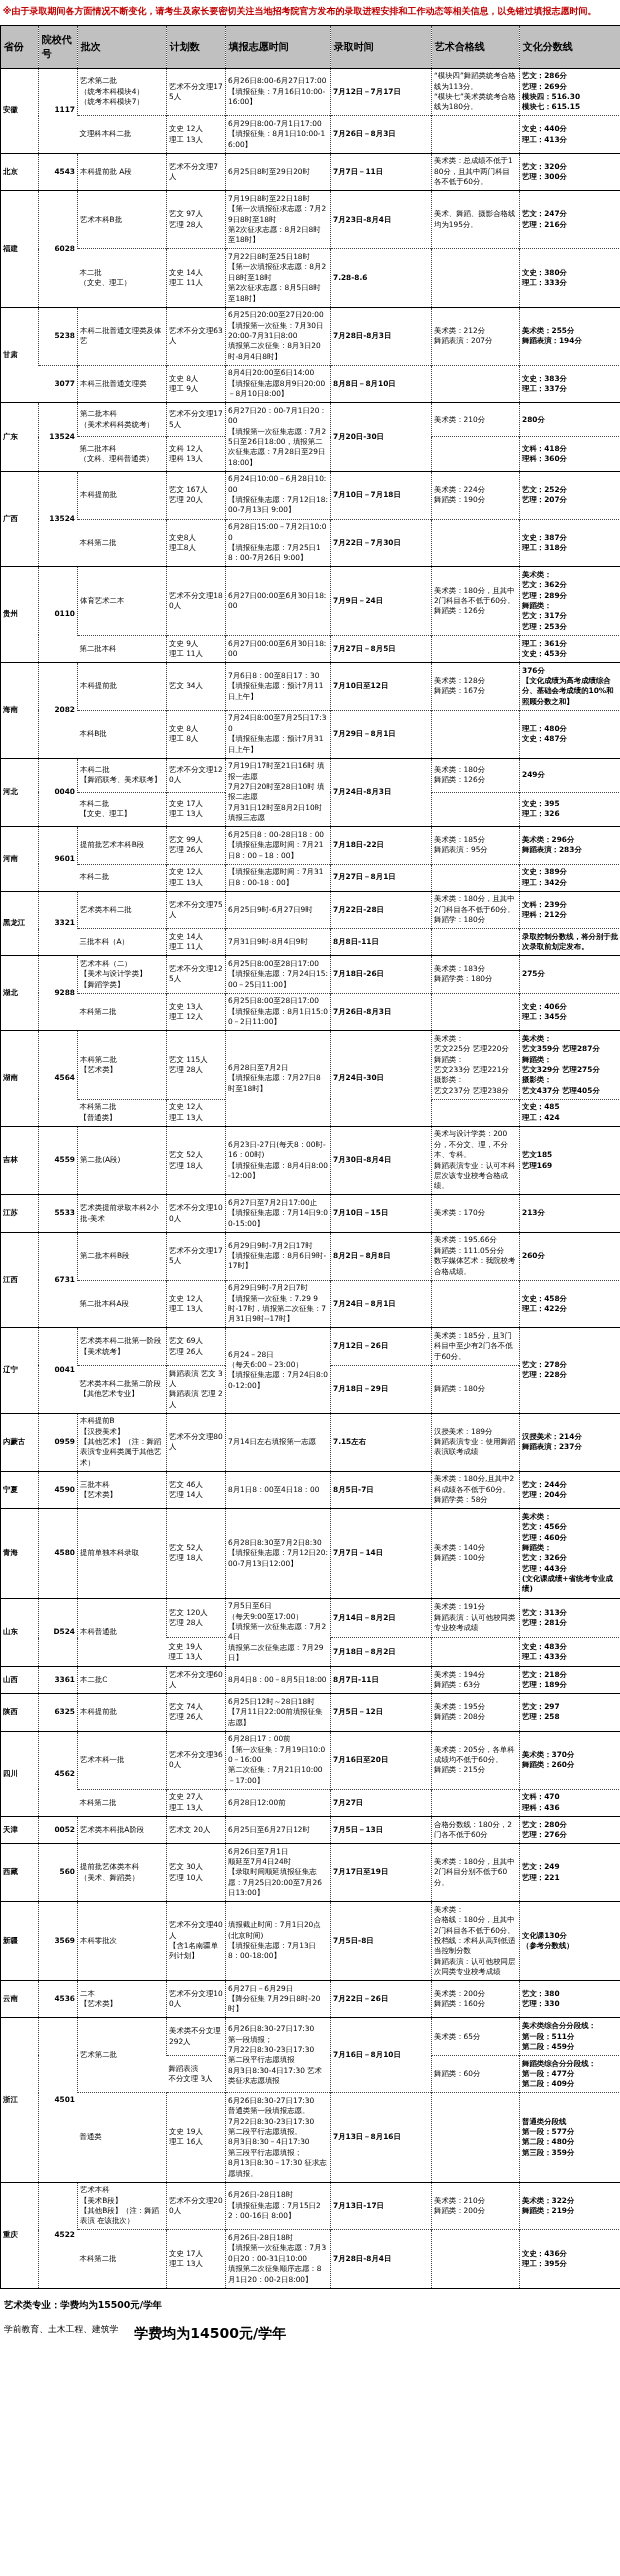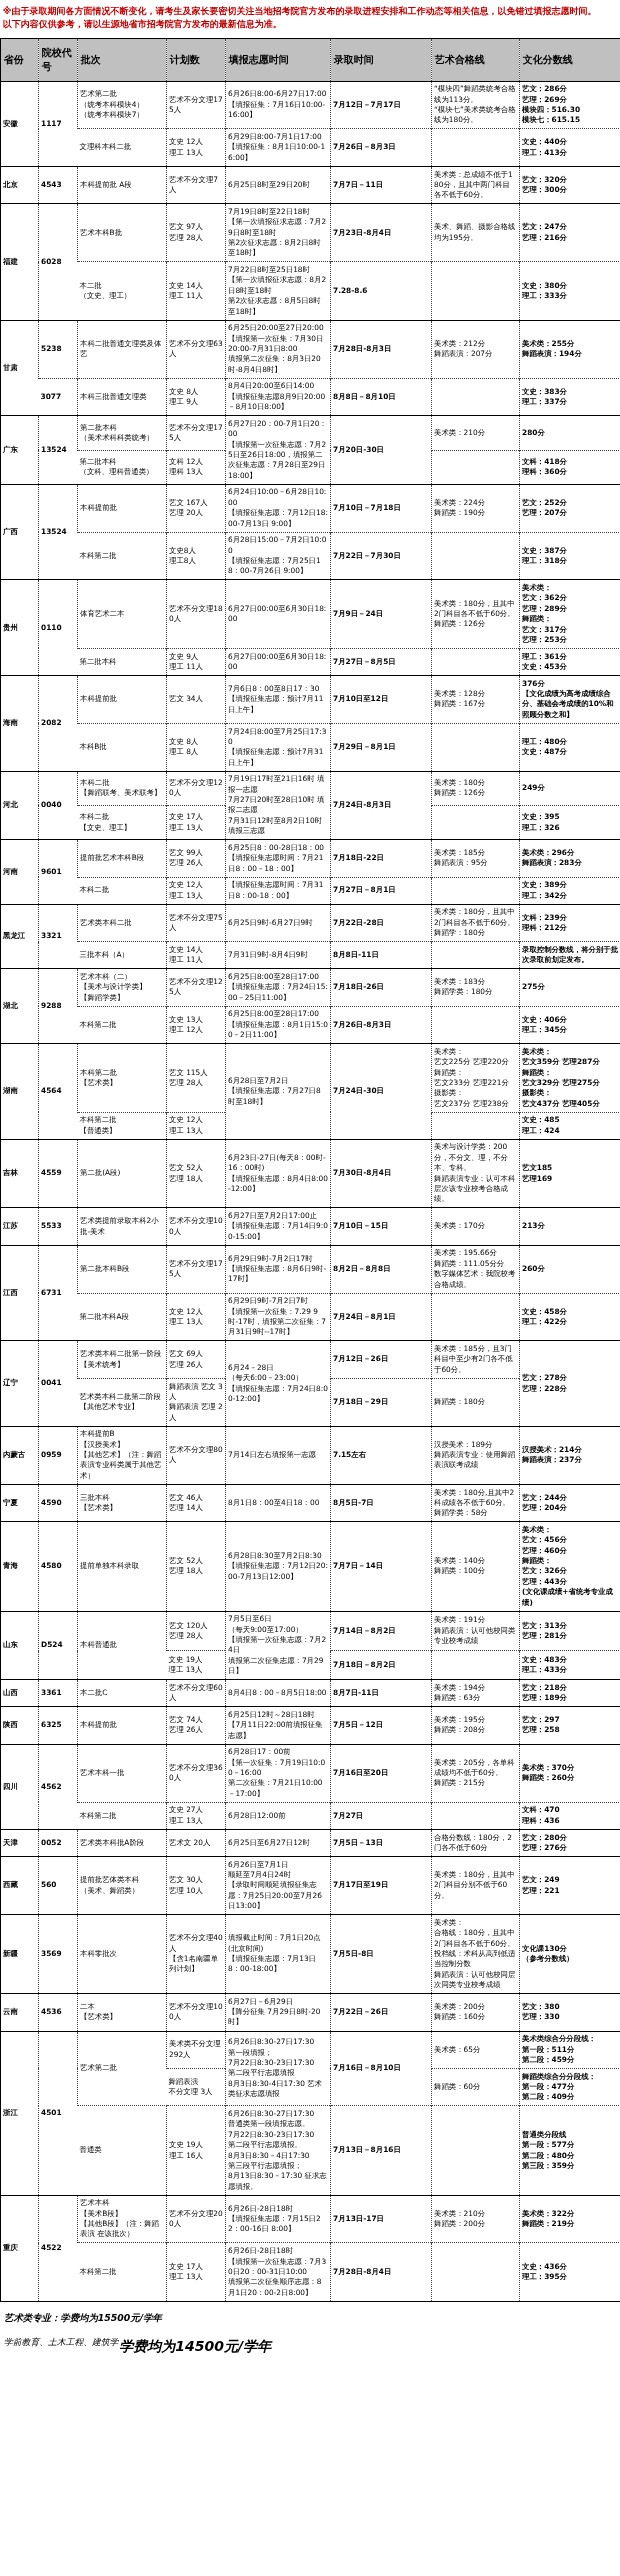--- a/index.html
+++ b/index.html
@@ -39,34 +39,33 @@
     background:#c0c0c0;
     font-size:10px;
     font-weight:bold;
     text-align:left;
     padding:6.7px 2.7px;
     border-top:none;
   }
   table.adm th:first-child, table.adm td:first-child { border-left:none; }
   tr.group-start td { border-top:1px solid #000; }
   td.prov { font-size:10.8px; font-weight:bold; }
-  td.code { font-size:10px; font-weight:bold; text-align:left; }
+  td.code { font-size:10px; font-weight:bold; text-align:right; }
   td.bold { font-weight:bold; font-size:7.7px; }
-  .footer { padding:8px 1px 12px 4px; font-size:8.8px; line-height:1.6;font-style:italic; }
+  .footer { padding:8px 1px 12px 4px; font-size:8.8px; line-height:1.6; }
   .footer .ft-title { font-size:9.4px; font-weight:bold; }
-  .footer .ft-row { display:flex; gap:1px;text-align:right; }
+  .footer .ft-row { display:flex; gap:16px;text-align:right; }
   .footer .ft-fee { font-weight:bold; font-size:14px; }
   .footer .gap { height:10.8px; }
 </style>
 </head>
 <body>
 
 <div class="disclaimer">
   <span>※由于录取期间各方面情况不断变化，请考生及家长要</span><span class="strong">密切关注当地招考院官方发布的录取进程安排和工作动态等相关信息</span><span>，以免错过填报志愿时间。</span>
-  <div>以下内容仅供参考，请以生源地省市招考院官方发布的最新信息为准。</div>
 </div>
 
 <table class="adm">
   <colgroup>
       <col style="width: 38px;">
       <col style="width: 39px;">
       <col style="width: 89px;">
       <col style="width: 59px;">
       <col style="width: 105px;">
       <col style="width: 101px;">

